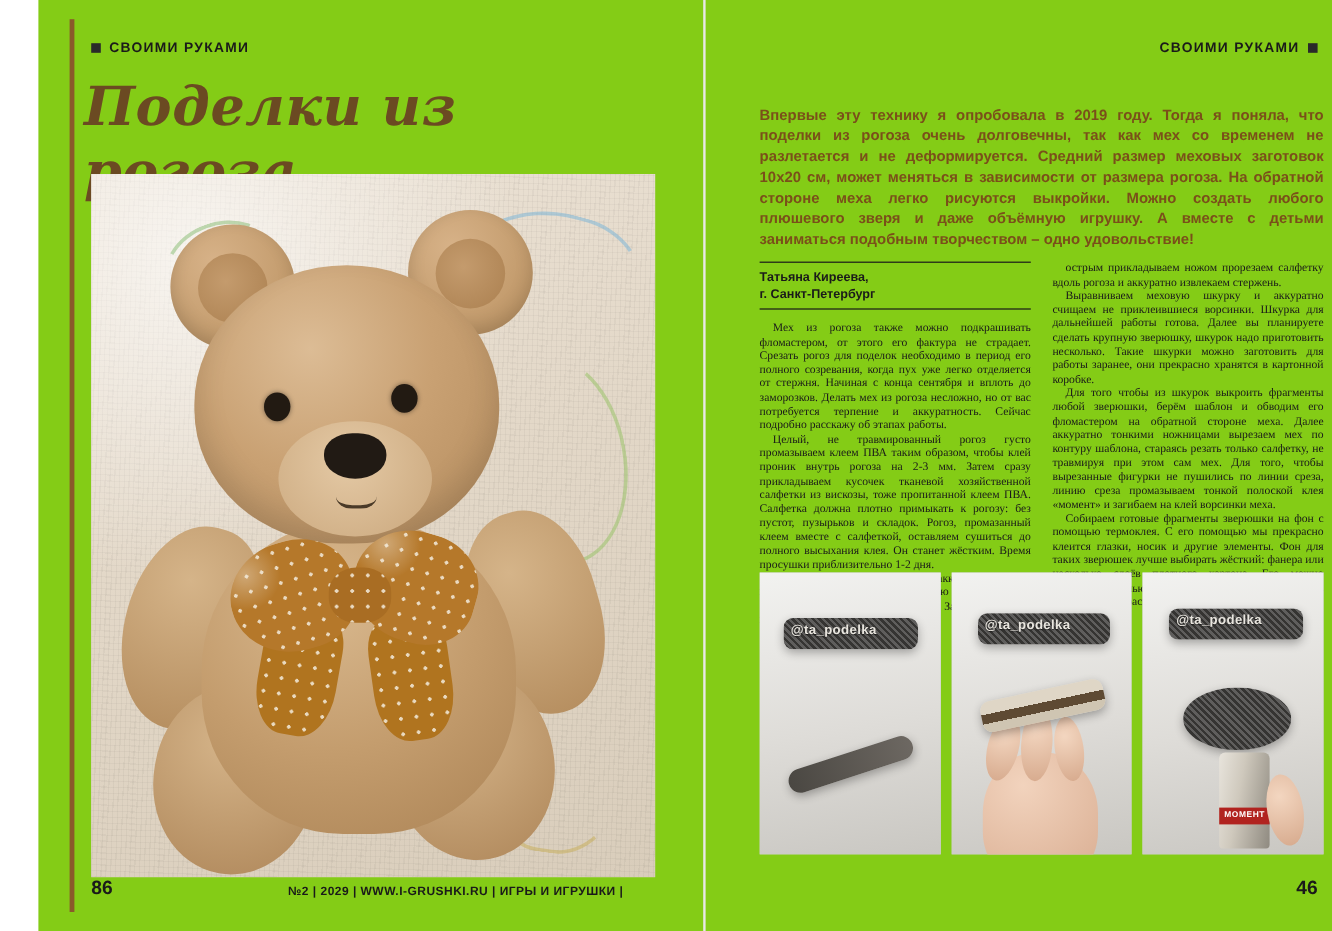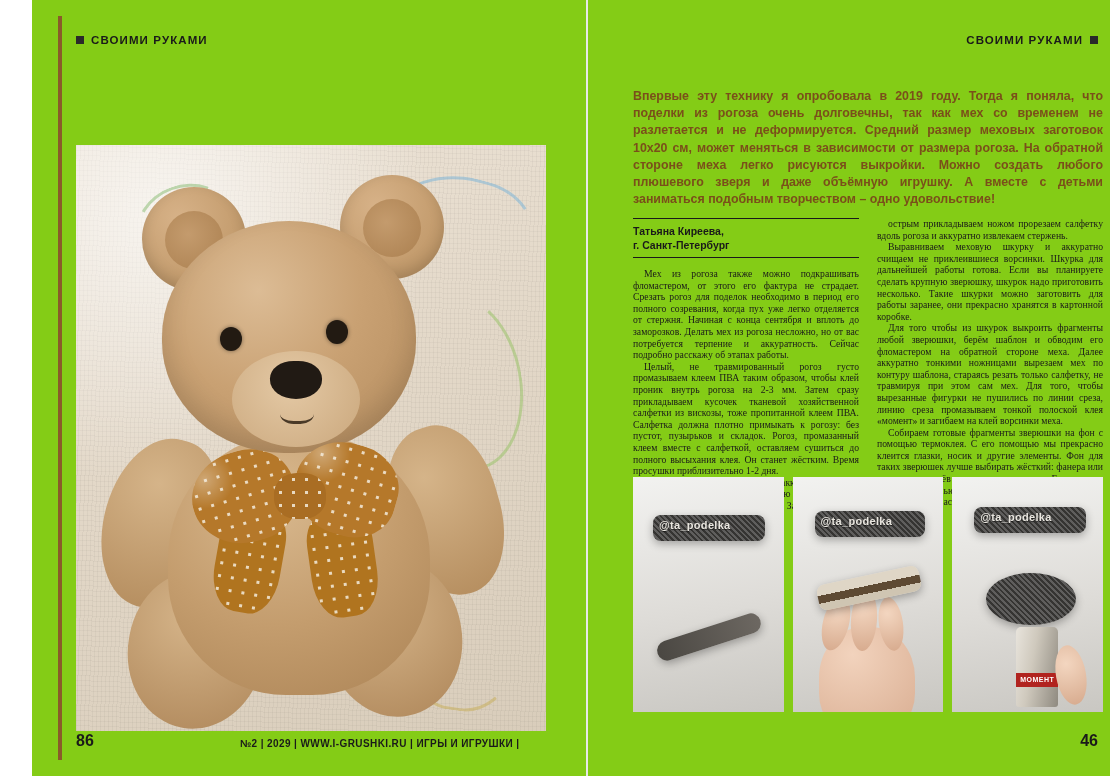--- a/index.html
+++ b/index.html
@@ -349,20 +349,21 @@
   <div class="rule-right"></div>
   <div class="gutter"></div>
 
   <div class="page page-left">
 
     <div class="runhead left">
       <span class="sq"></span>
       <span>СВОИМИ РУКАМИ</span>
     </div>
 
+    <div class="headline">Поделки из рогоза</div>
 
     <div class="photo-main">
       <div class="bg"></div>
       <div class="scribble sc1"></div>
       <div class="scribble sc2"></div>
       <div class="scribble sc3"></div>
       <div class="scribble sc4"></div>
       <div class="scribble sc5"></div>
 
       <div class="bear">
@@ -423,21 +424,21 @@
 г. Санкт-Петербург</div>
       <div class="body-text">
         <p>Мех из рогоза также можно подкрашивать фломастером, от этого его фактура не страдает. Срезать рогоз для поделок необходимо в период его полного созревания, когда пух уже легко отделяется от стержня. Начиная с конца сентября и вплоть до заморозков. Делать мех из рогоза несложно, но от вас потребуется терпение и аккуратность. Сейчас подробно расскажу об этапах работы.</p>
         <p>Целый, не травмированный рогоз густо промазываем клеем ПВА таким образом, чтобы клей проник внутрь рогоза на 2-3 мм. Затем сразу прикладываем кусочек тканевой хозяйственной салфетки из вискозы, тоже пропитанной клеем ПВА. Салфетка должна плотно примыкать к рогозу: без пустот, пузырьков и складок. Рогоз, промазанный клеем вместе с салфеткой, оставляем сушиться до полного высыхания клея. Он станет жёстким. Время просушки приблизительно 1-2 дня.</p>
         <p>У хорошо высушенного рогоза аккуратно срезаем ножницами верхнюю и нижнюю часть рогоза (приблизительно по 1 см). Затем тонкими ножничками или</p>
       </div>
     </div>
     <div class="col">
       <div class="body-text">
         <p>острым прикладываем ножом прорезаем салфетку вдоль рогоза и аккуратно извлекаем стержень.</p>
-        <p>Выравниваем меховую шкурку и аккуратно счищаем не приклеившиеся ворсинки. Шкурка для дальнейшей работы готова. Если вы планируете сделать крупную зверюшку, шкурок надо приготовить несколько. Такие шкурки можно заготовить для работы заранее, они прекрасно хранятся в картонной коробке.</p>
+        <p>Выравниваем меховую шкурку и аккуратно счищаем не приклеившиеся ворсинки. Шкурка для дальнейшей работы готова. Далее вы планируете сделать крупную зверюшку, шкурок надо приготовить несколько. Такие шкурки можно заготовить для работы заранее, они прекрасно хранятся в картонной коробке.</p>
         <p>Для того чтобы из шкурок выкроить фрагменты любой зверюшки, берём шаблон и обводим его фломастером на обратной стороне меха. Далее аккуратно тонкими ножницами вырезаем мех по контуру шаблона, стараясь резать только салфетку, не травмируя при этом сам мех. Для того, чтобы вырезанные фигурки не пушились по линии среза, линию среза промазываем тонкой полоской клея «момент» и загибаем на клей ворсинки меха.</p>
         <p>Собираем готовые фрагменты зверюшки на фон с помощью термоклея. С его помощью мы прекрасно клеится глазки, носик и другие элементы. Фон для таких зверюшек лучше выбирать жёсткий: фанера или несколько слоёв плотного картона. Его можно обтянуть тканью, мешковиной, либо обклеить бумагой и раскрасить.</p>
       </div>
     </div>
   </div>
 
   <div class="photo-row">
 
     <div class="photo-sm">
       <div class="ps-bg"></div>

